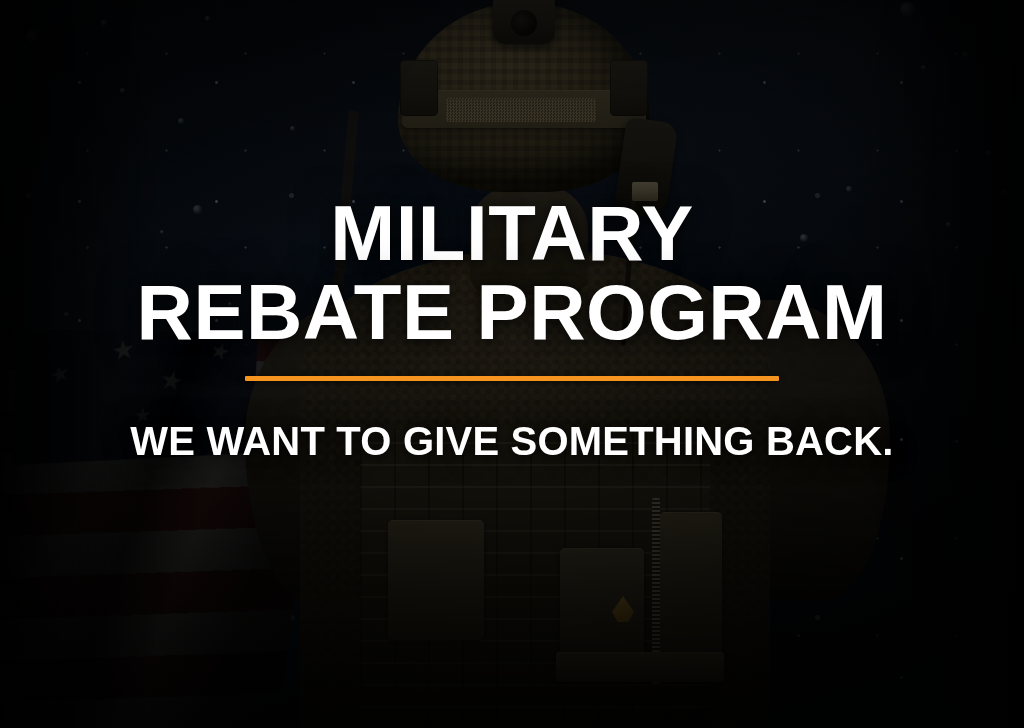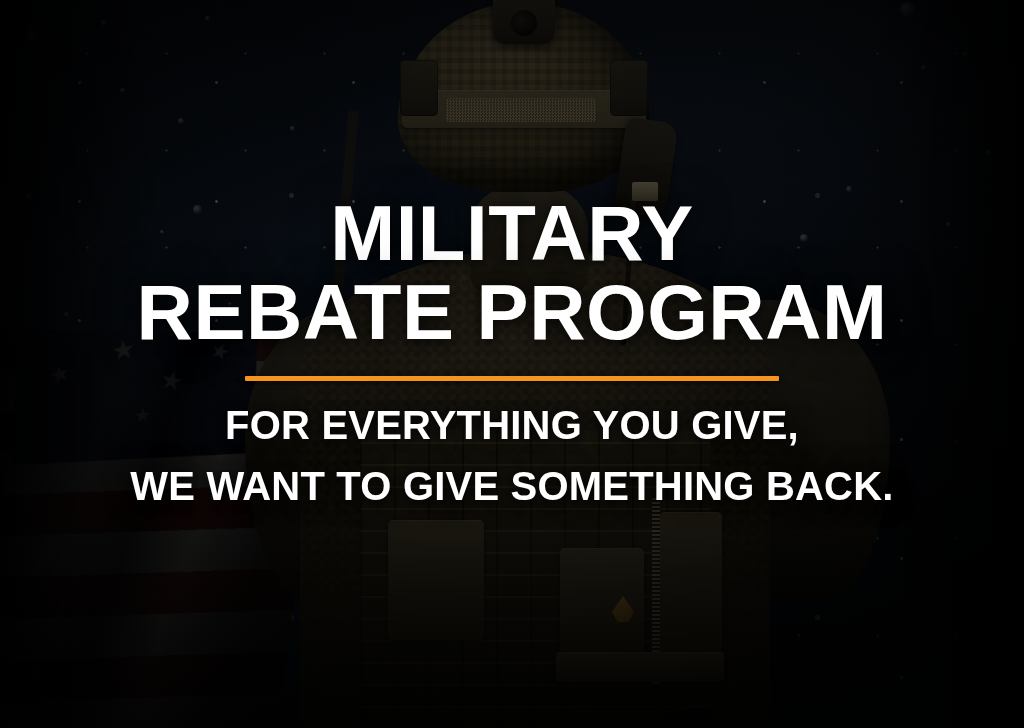--- a/index.html
+++ b/index.html
@@ -401,18 +401,17 @@
   <div class="scrim"></div>
   <div class="edge-fade"></div>
 
   <div class="content">
     <div class="headline headline-1">MILITARY</div>
 
     <div class="headline headline-2">REBATE PROGRAM</div>
 
     <div class="divider" style="background: rgb(245, 148, 31);"></div>
 
-    <div class="subline subline-1">FOR EVERYTHING YOU GIVE,</div>
 
     <div class="subline subline-2">WE WANT TO GIVE SOMETHING BACK.</div>
   </div>
 
 </div>
 
 </body></html>

